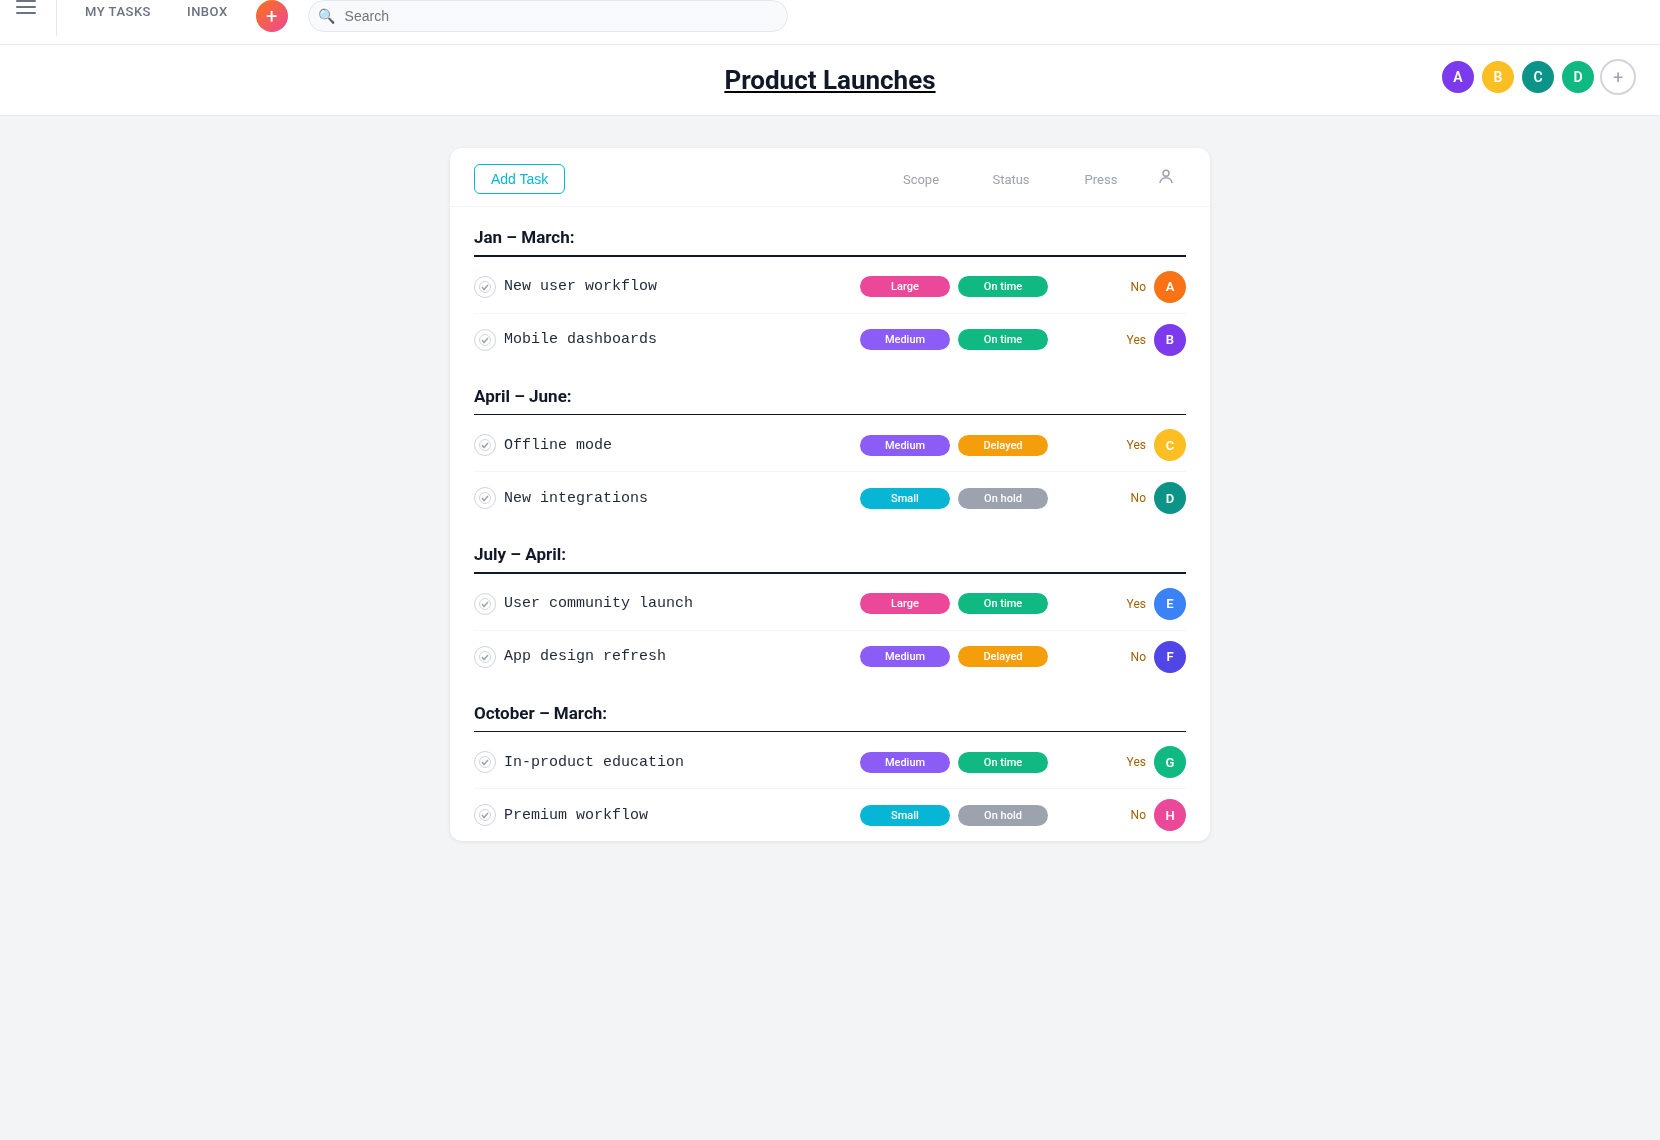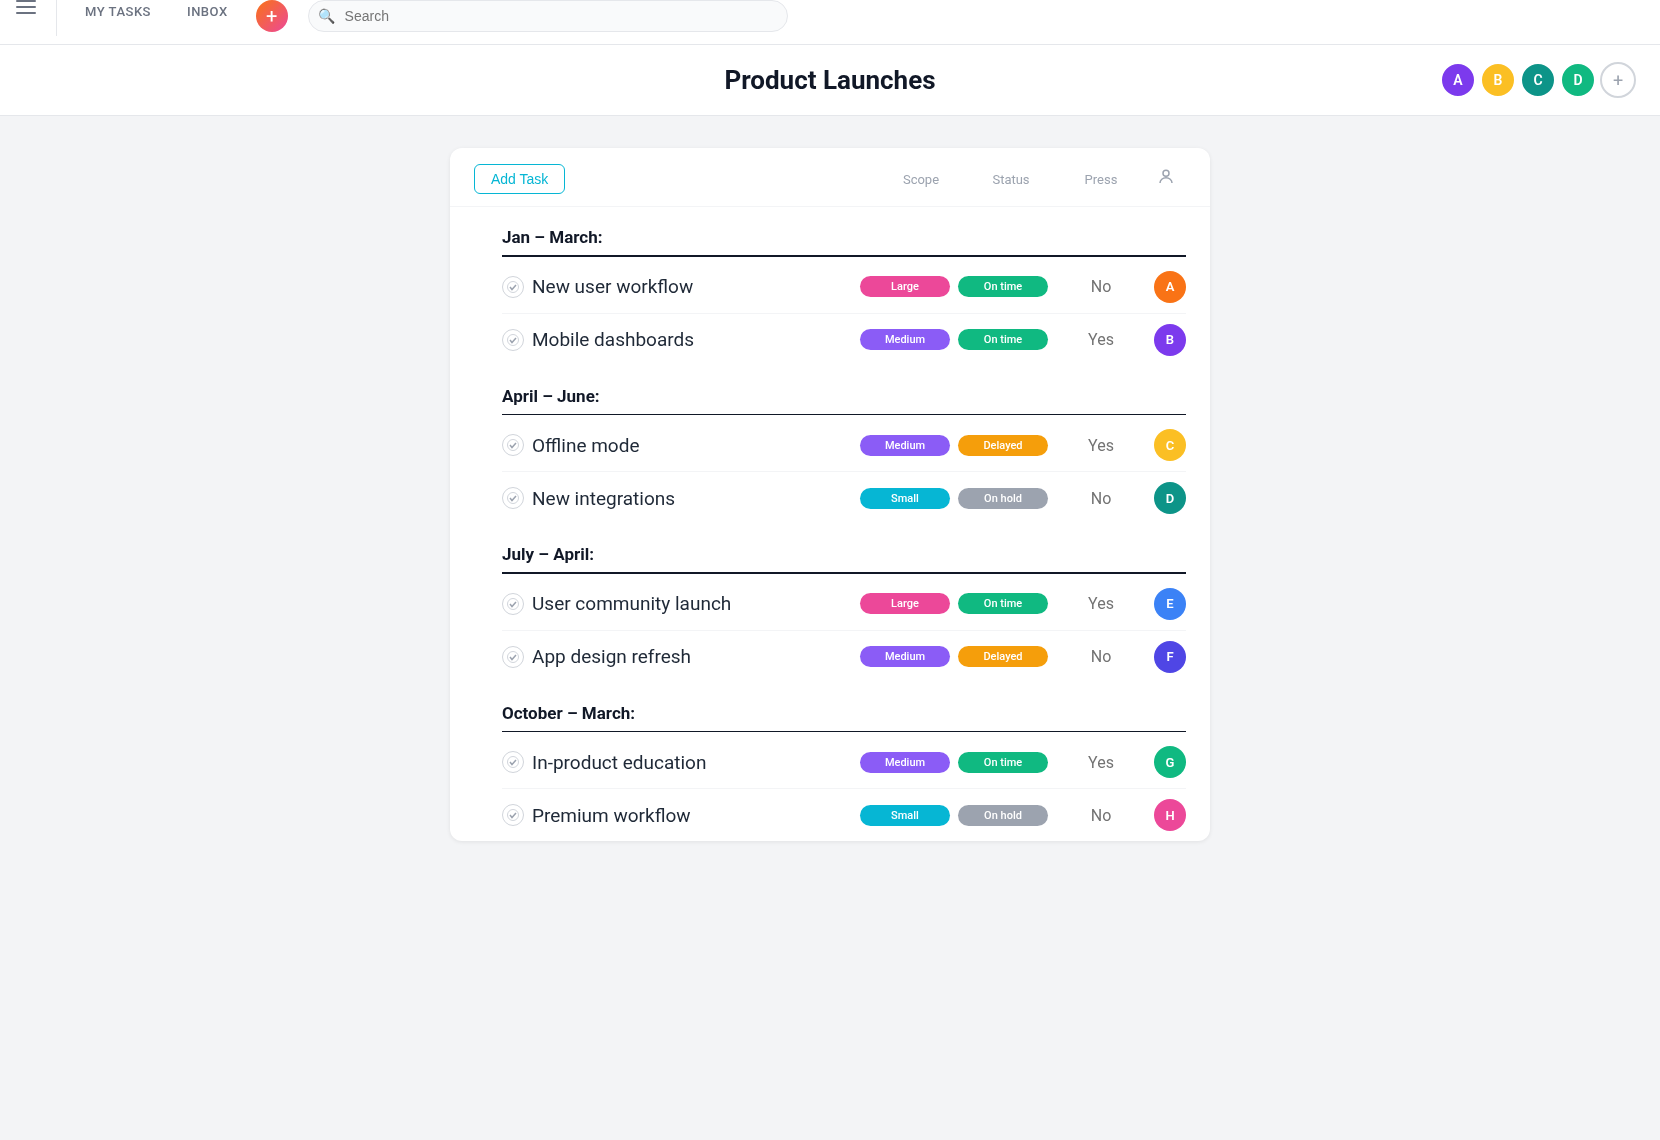--- a/index.html
+++ b/index.html
@@ -46,23 +46,24 @@
       position: absolute; left: 11px; top: 50%; transform: translateY(-50%);
       color: #9ca3af; font-size: 14px;
     }
 
     
     .page-header {
       background: #fff;
       border-bottom: 1px solid #e5e7eb;
       padding: 20px 24px;
       display: flex;
-      align-items: center;
+      align-items: flex-end;
       justify-content: center;
       position: relative;
+      text-decoration: underline;
     }
     .page-title {
       font-size: 26px;
       font-weight: 700;
       color: #111827;
     }
     .header-avatars {
       position: absolute;
       right: 24px;
       display: flex;
@@ -119,21 +120,21 @@
     .col-spacer { flex: 1; }
     .col-label {
       font-size: 13px;
       color: #9ca3af;
       width: 90px;
       text-align: center;
     }
     .col-person { width: 40px; text-align: center; color: #9ca3af; }
 
     
-    .section { padding: 0 24px; margin-left: 28px; }
+    .section { padding: 0 24px; }
     .section-header {
       padding: 20px 0 8px;
       display: flex;
       align-items: center;
       gap: 0;
     }
     .section-title {
       font-size: 17px;
       font-weight: 700;
       color: #111827;
@@ -156,22 +157,23 @@
     .task-check {
       width: 22px; height: 22px;
       border-radius: 50%;
       border: 1.5px solid #d1d5db;
       display: flex; align-items: center; justify-content: center;
       cursor: pointer; flex-shrink: 0;
       color: #9ca3af; font-size: 12px;
     }
     .task-name {
       flex: 1;
-      font-size: 19px;
+      font-size: 15px;
       color: #1f2937;
+      font-family: Liberation Mono, monospace;
     }
     .badge {
       display: inline-flex;
       align-items: center;
       justify-content: center;
       padding: 4px 16px;
       border-radius: 20px;
       font-size: 11px;
       font-weight: 500;
       width: 90px;
@@ -179,23 +181,23 @@
     }
     .badge-large { background: #ec4899; color: #fff; }
     .badge-medium { background: #8b5cf6; color: #fff; }
     .badge-small { background: #06b6d4; color: #fff; }
     .badge-ontime { background: #10b981; color: #fff; }
     .badge-delayed { background: #f59e0b; color: #fff; }
     .badge-onhold { background: #9ca3af; color: #fff; }
 
     .press-val {
       width: 90px;
-      text-align: center;
-      font-size: 16px;
-      color: #737373;
+      text-align: right;
+      font-size: 12px;
+      color: #a16207;
     }
     .task-avatar {
       width: 32px; height: 32px; border-radius: 50%;
       overflow: hidden; flex-shrink: 0;
       display: flex; align-items: center; justify-content: center;
       font-size: 13px; font-weight: 600;
     }
 
     
     .av-orange { background: #f97316; color: #fff; }

